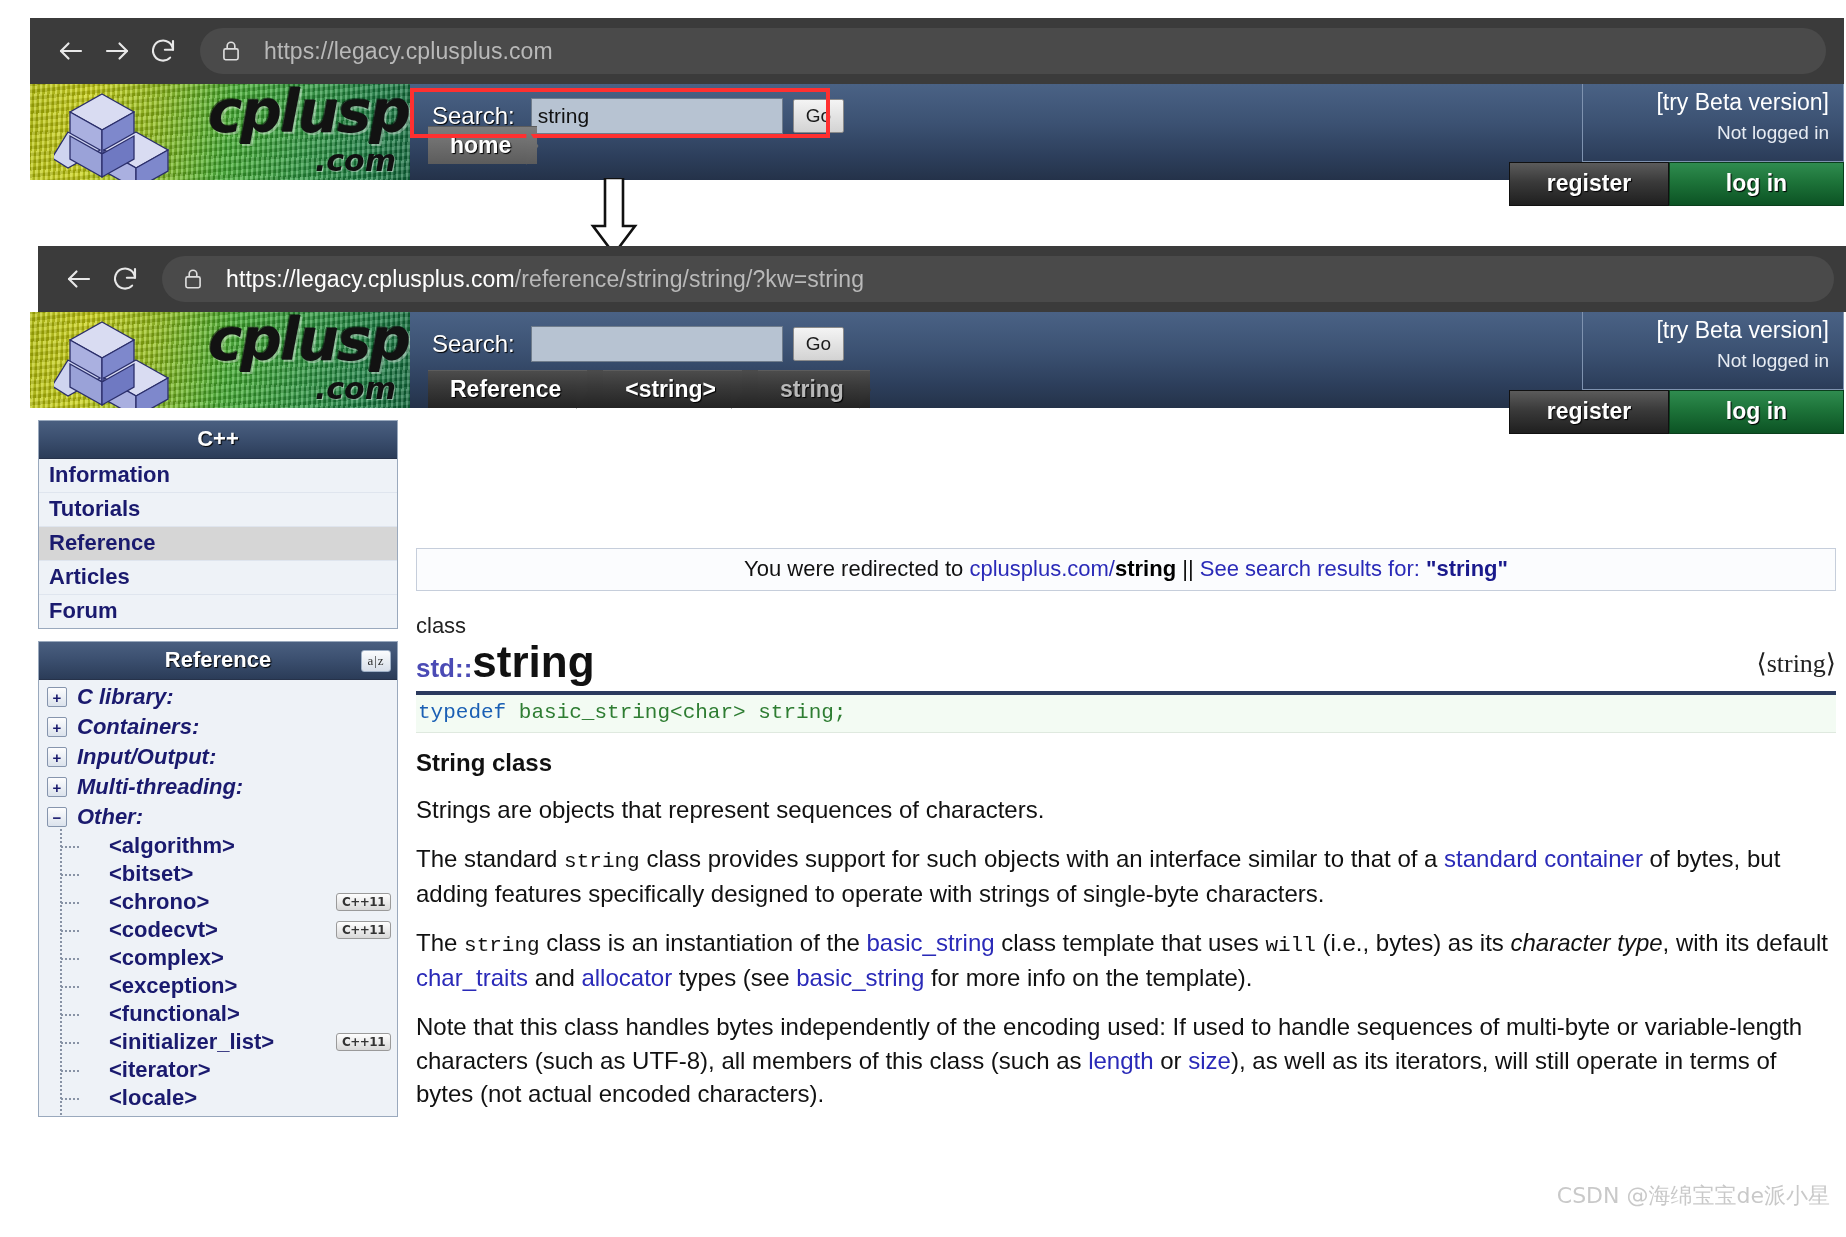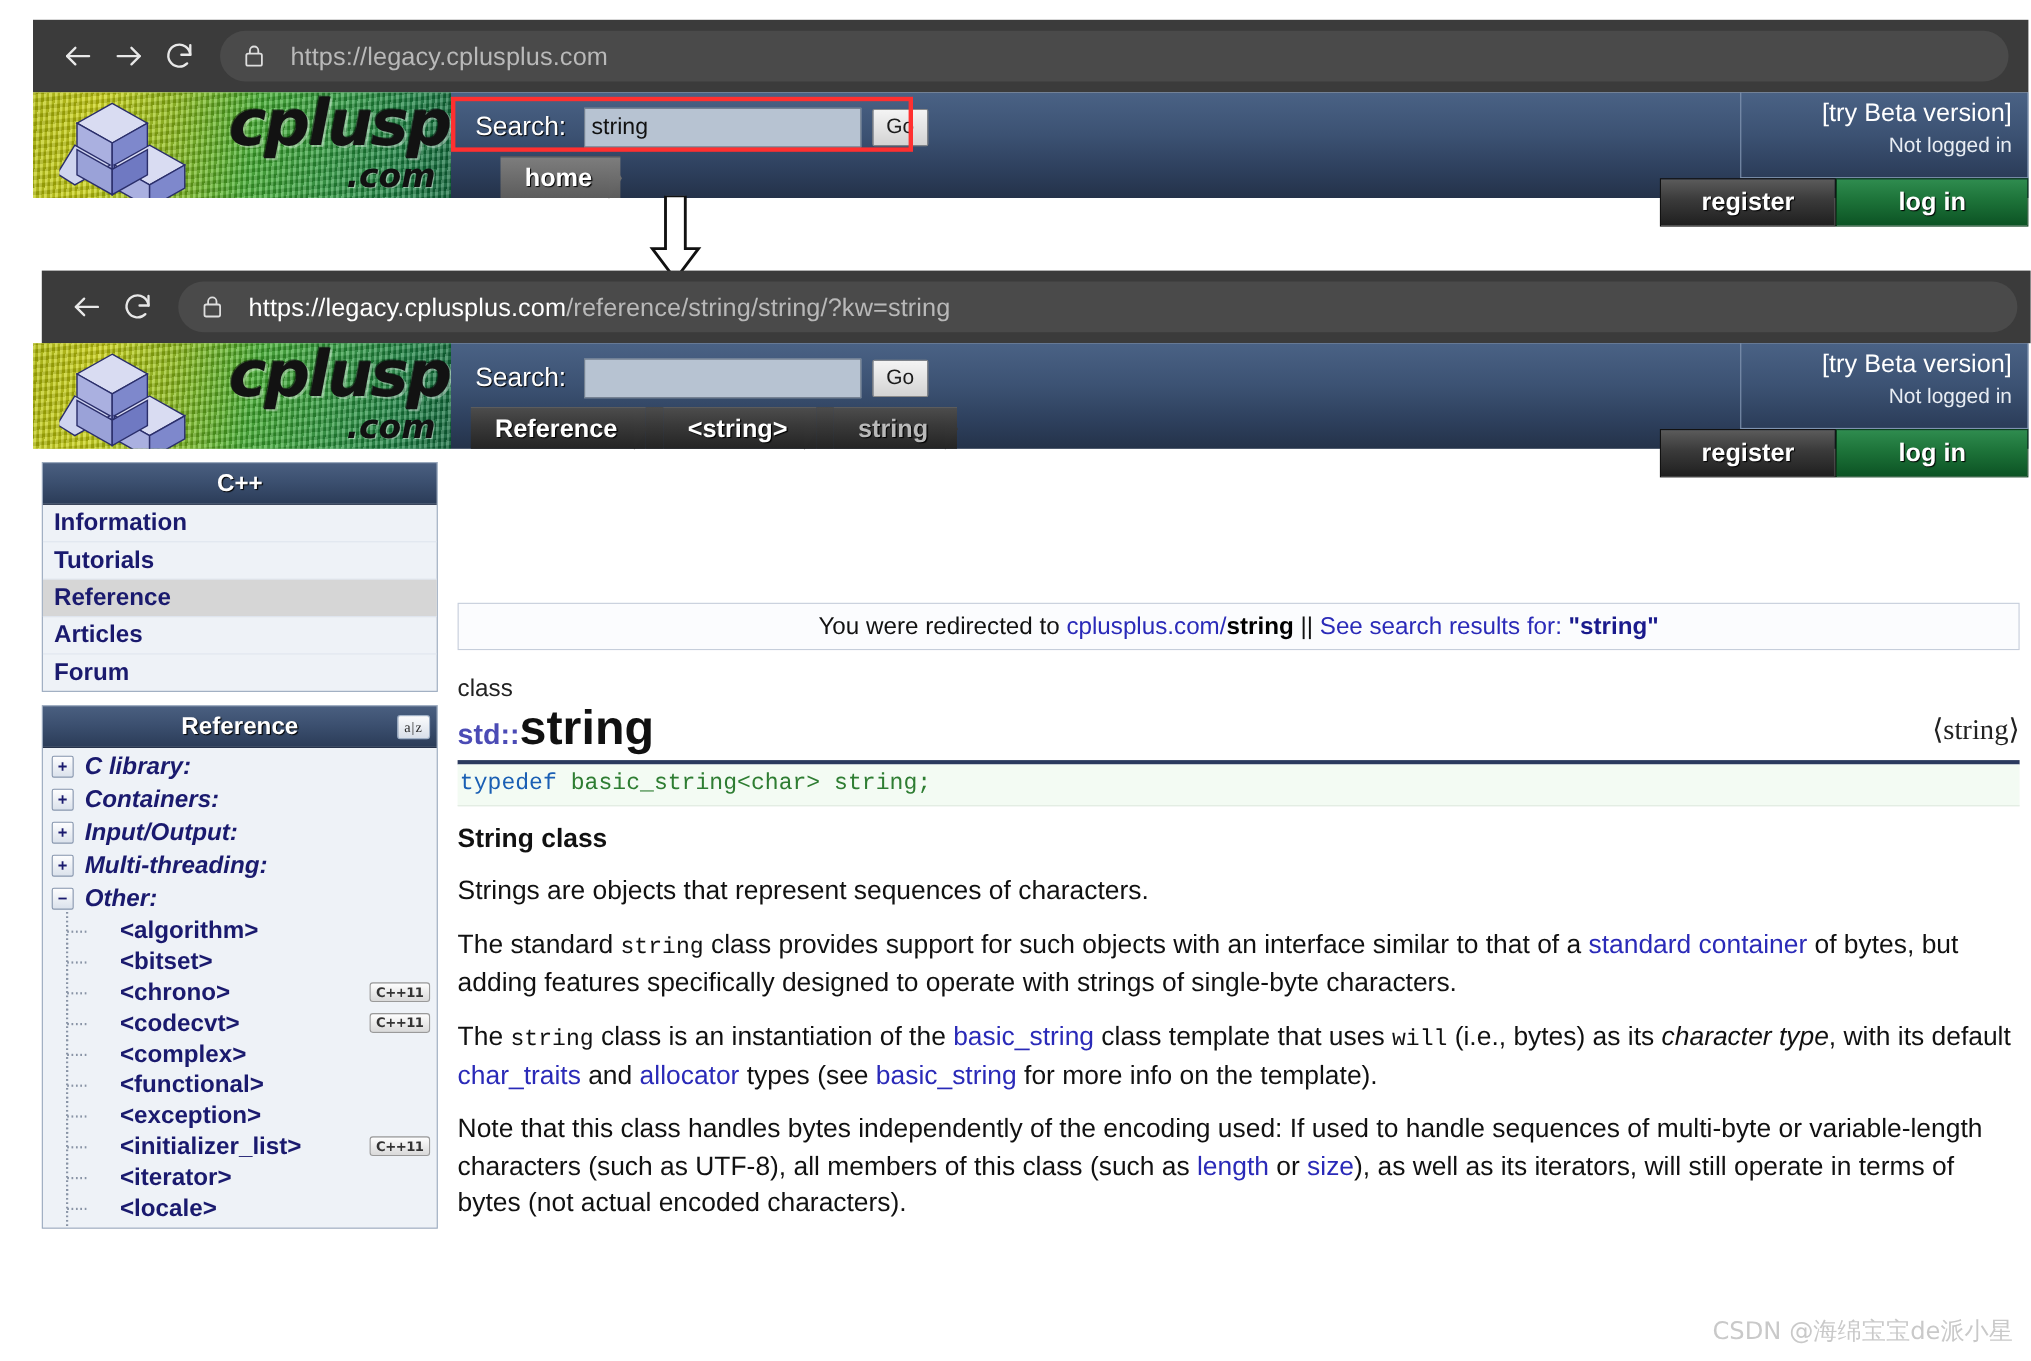--- a/index.html
+++ b/index.html
@@ -210,21 +210,21 @@
     padding: 6px 2px 8px 2px;
   }
   .code-box .kw { color:#1a5fb4; }
   .sec-title { font-weight:bold; font-size: 24px; color:#111; margin-top: 16px; }
   p.body { font-size: 24px; color:#111; line-height:1.38; margin: 16px 0 0 0; }
   p.body code, .mono { font-family:"Liberation Mono", monospace; font-size: 21px; }
   p.body a { color:#2a2ab8; text-decoration:none; }
   p.body i { font-style: italic; }
 
   .watermark {
-    position:absolute; right: 16px; bottom: 12px;
+    position:absolute; right: 16px; bottom: 26px;
     color:#c9c9c9; font-size: 22px; font-family:"DejaVu Sans", sans-serif;
   }
 </style>
 </head>
 <body>
 
 <div class="page">
 
   <div class="browser" style="left:30px; top:18px; width:1814px; height:66px;">
     <div class="chrome-bar">
@@ -287,21 +287,21 @@
       <div class="beta-box" style="right:0px; top:0px; width:262px; height:78px;">
         <a class="beta-link">[try Beta version]</a>
         <span class="notlogged">Not logged in</span>
       </div>
     </div>
     <div class="authrow" style="right:0px; top:78px;">
       <div class="btn-register">register</div>
       <div class="btn-login">log in</div>
     </div>
 
-    <div class="crumbs" style="left:398px; top:58px;margin-left:27px;">
+    <div class="crumbs" style="left:398px; top:42px;">
       <div class="crumb home">home</div>
     </div>
   </div>
 
   <div class="red-outline" style="left:410px; top:88px; width:420px; height:50px;"></div>
 
   <svg class="big-arrow" style="left:588px; top:178px;" width="52" height="78" viewBox="0 0 52 78">
     <polygon points="17,0 35,0 35,48 47,48 26,76 5,48 17,48" fill="#ffffff" stroke="#111111" stroke-width="2.6" stroke-linejoin="miter"></polygon>
   </svg>
 
@@ -438,25 +438,25 @@
             <span class="dots"></span>
             <span class="tree-link">&lt;codecvt&gt;</span>
             <span class="cpp11">C++11</span>
           </div>
           <div class="tree-child">
             <span class="dots"></span>
             <span class="tree-link">&lt;complex&gt;</span>
           </div>
           <div class="tree-child">
             <span class="dots"></span>
+            <span class="tree-link">&lt;exception&gt;</span>
+          </div>
+          <div class="tree-child">
+            <span class="dots"></span>
             <span class="tree-link">&lt;functional&gt;</span>
-          </div>
-          <div class="tree-child">
-            <span class="dots"></span>
-            <span class="tree-link">&lt;exception&gt;</span>
           </div>
           <div class="tree-child">
             <span class="dots"></span>
             <span class="tree-link">&lt;initializer_list&gt;</span>
             <span class="cpp11">C++11</span>
           </div>
           <div class="tree-child">
             <span class="dots"></span>
             <span class="tree-link">&lt;iterator&gt;</span>
           </div>

